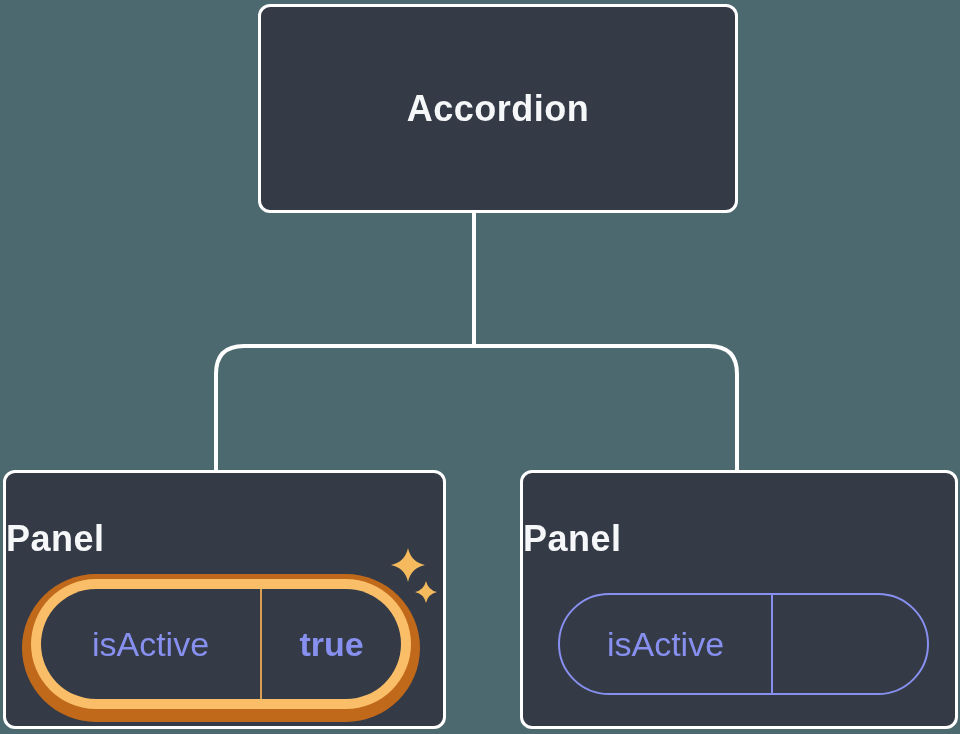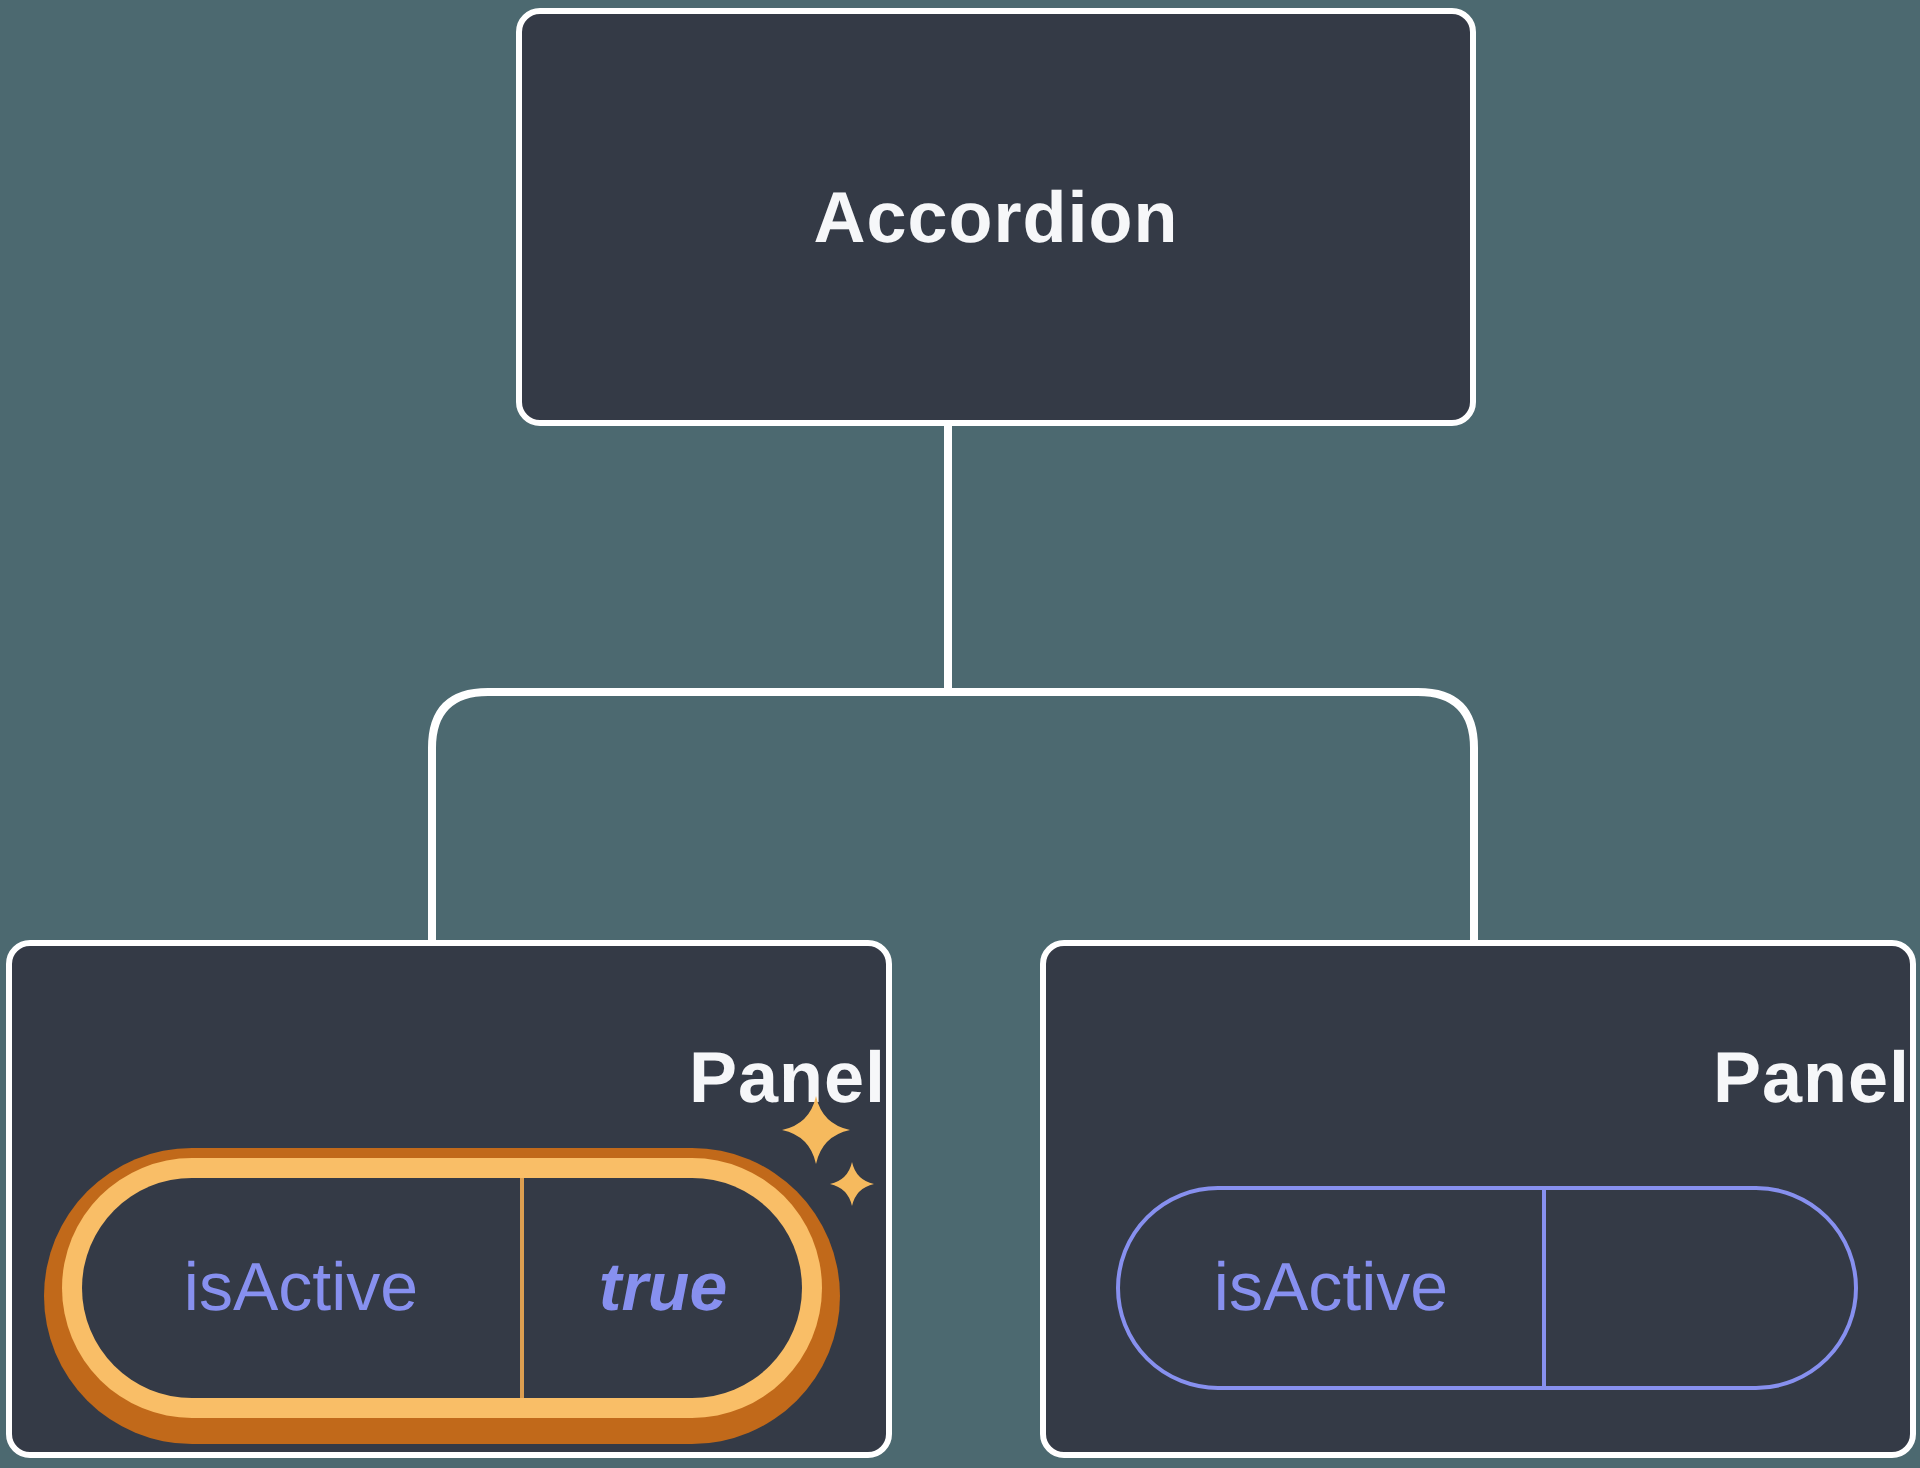--- a/index.html
+++ b/index.html
@@ -35,43 +35,43 @@
     display:flex; align-items:center; justify-content:center;
   }
   .node-label{
     color:var(--title-text); font-size:36px; font-weight:600;
     letter-spacing:0.5px;
   }
   .node-panel{ top:470px; width:443px; height:259px; }
   .node-panel-left{ left:3px; }
   .node-panel-right{ left:520px; width:438px; }
   .panel-title{
-    margin-top:44px; text-align:right;
+    margin-top:44px; text-align:left;
     color:var(--title-text); font-size:36px; font-weight:600;
-    line-height:44px; letter-spacing:0.5px;margin-left:24px;
+    line-height:44px; letter-spacing:0.5px;
   }
   .pill{
     position:absolute; display:flex; align-items:stretch;
     background:var(--node-fill); overflow:hidden;
   }
   .pill-active{
     left:35px; top:116px; width:360px; height:110px; border-radius:55px;
     box-shadow:0 0 0 10px var(--ring-light), 0 4px 0 19px var(--ring-dark);
   }
   .pill-inactive{
     left:35px; top:120px; width:371px; height:102px; border-radius:51px;
     border:2px solid var(--prop-text);
   }
   .pill .seg{
     display:flex; align-items:center; justify-content:center;
     color:var(--prop-text); font-size:34px; line-height:34px;
   }
   .pill-active .seg-name{ width:219px; }
   .pill-inactive .seg-name{ width:211px; }
-  .pill .seg-value{ flex:1;font-style:italic; }
+  .pill .seg-value{ flex:1; }
   .pill-active .seg-value{ font-weight:700; }
   .pill-divider{ width:2px; }
   .pill-active .pill-divider{ background:var(--active-divider); }
   .pill-inactive .pill-divider{ background:var(--prop-text); }
   .sparkles{
     position:absolute; left:368px; top:70px; width:70px; height:70px;
     pointer-events:none;
   }
   .sparkles path{ fill:var(--sparkle); }
 </style>

